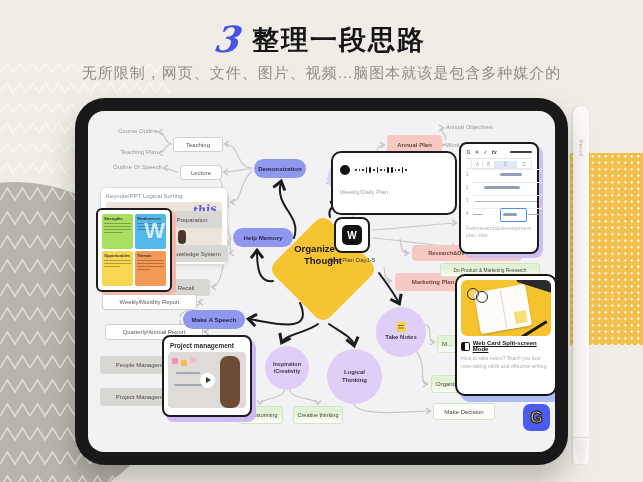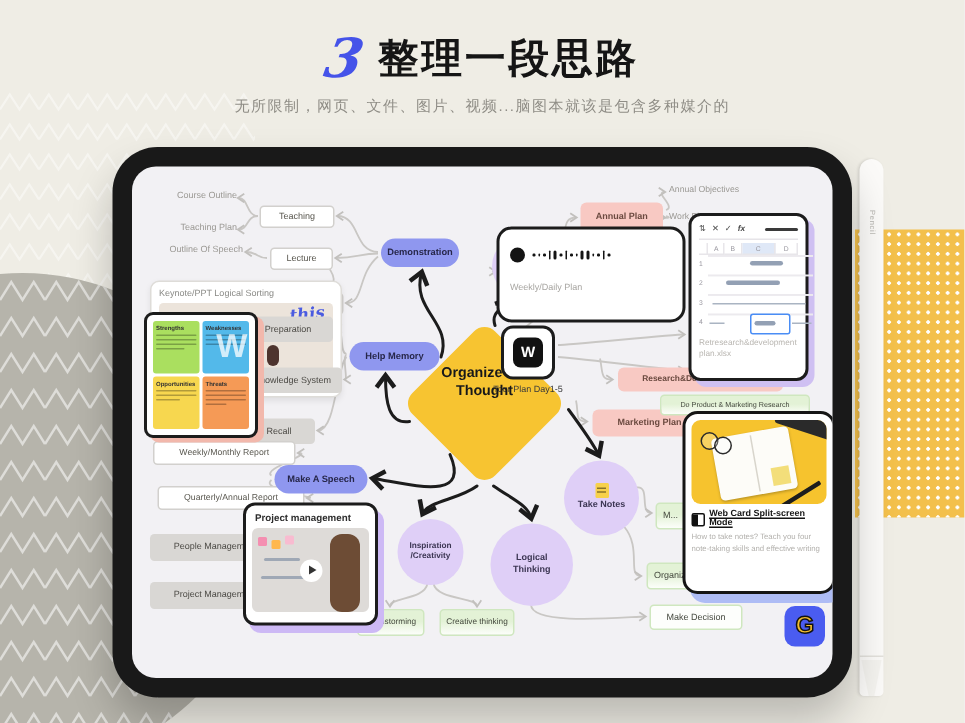--- a/index.html
+++ b/index.html
@@ -6,21 +6,21 @@
   body{width:643px;height:482px;position:relative;overflow:hidden;
        background:#efede5;font-family:"Liberation Sans",sans-serif;
        -webkit-font-smoothing:antialiased;}
   .abs{position:absolute;}
   
   .hdr{left:0;top:18px;width:100%;text-align:center;z-index:3;}
   .hdr .num{display:inline-block;font-family:"DejaVu Serif",serif;font-style:italic;
             font-weight:bold;font-size:36px;color:#4553e9;transform:skewX(-10deg);
             margin-right:10px;vertical-align:-3px;}
   .hdr .ttl{font-size:27px;font-weight:bold;color:#151515;letter-spacing:2px;}
-  .sub{left:0;top:64px;width:100%;text-align:center;font-size:10px;color:#8f8d86;
+  .sub{left:0;top:64px;width:100%;text-align:center;font-size:15px;color:#8f8d86;
        letter-spacing:1px;z-index:3;}
   
   .zigzag-bg{left:0;top:58px;width:170px;height:190px;opacity:.45;z-index:0;}
   .gray-circle{left:-150px;top:182px;width:330px;height:330px;border-radius:50%;
                background:#b6b4ab;overflow:hidden;z-index:1;}
   .yellow-dots{left:570px;top:153px;width:73px;height:192px;background:#f3c04c;
     background-image:radial-gradient(#ffffff 1.1px, rgba(255,255,255,0) 1.25px);
     background-size:6.5px 6.5px;z-index:1;}
   .pencil{left:573px;top:106px;width:16px;height:358px;background:#fbfaf8;
           border-radius:8px 8px 3px 3px;z-index:2;box-shadow:-1px 0 2px rgba(0,0,0,.12);}

